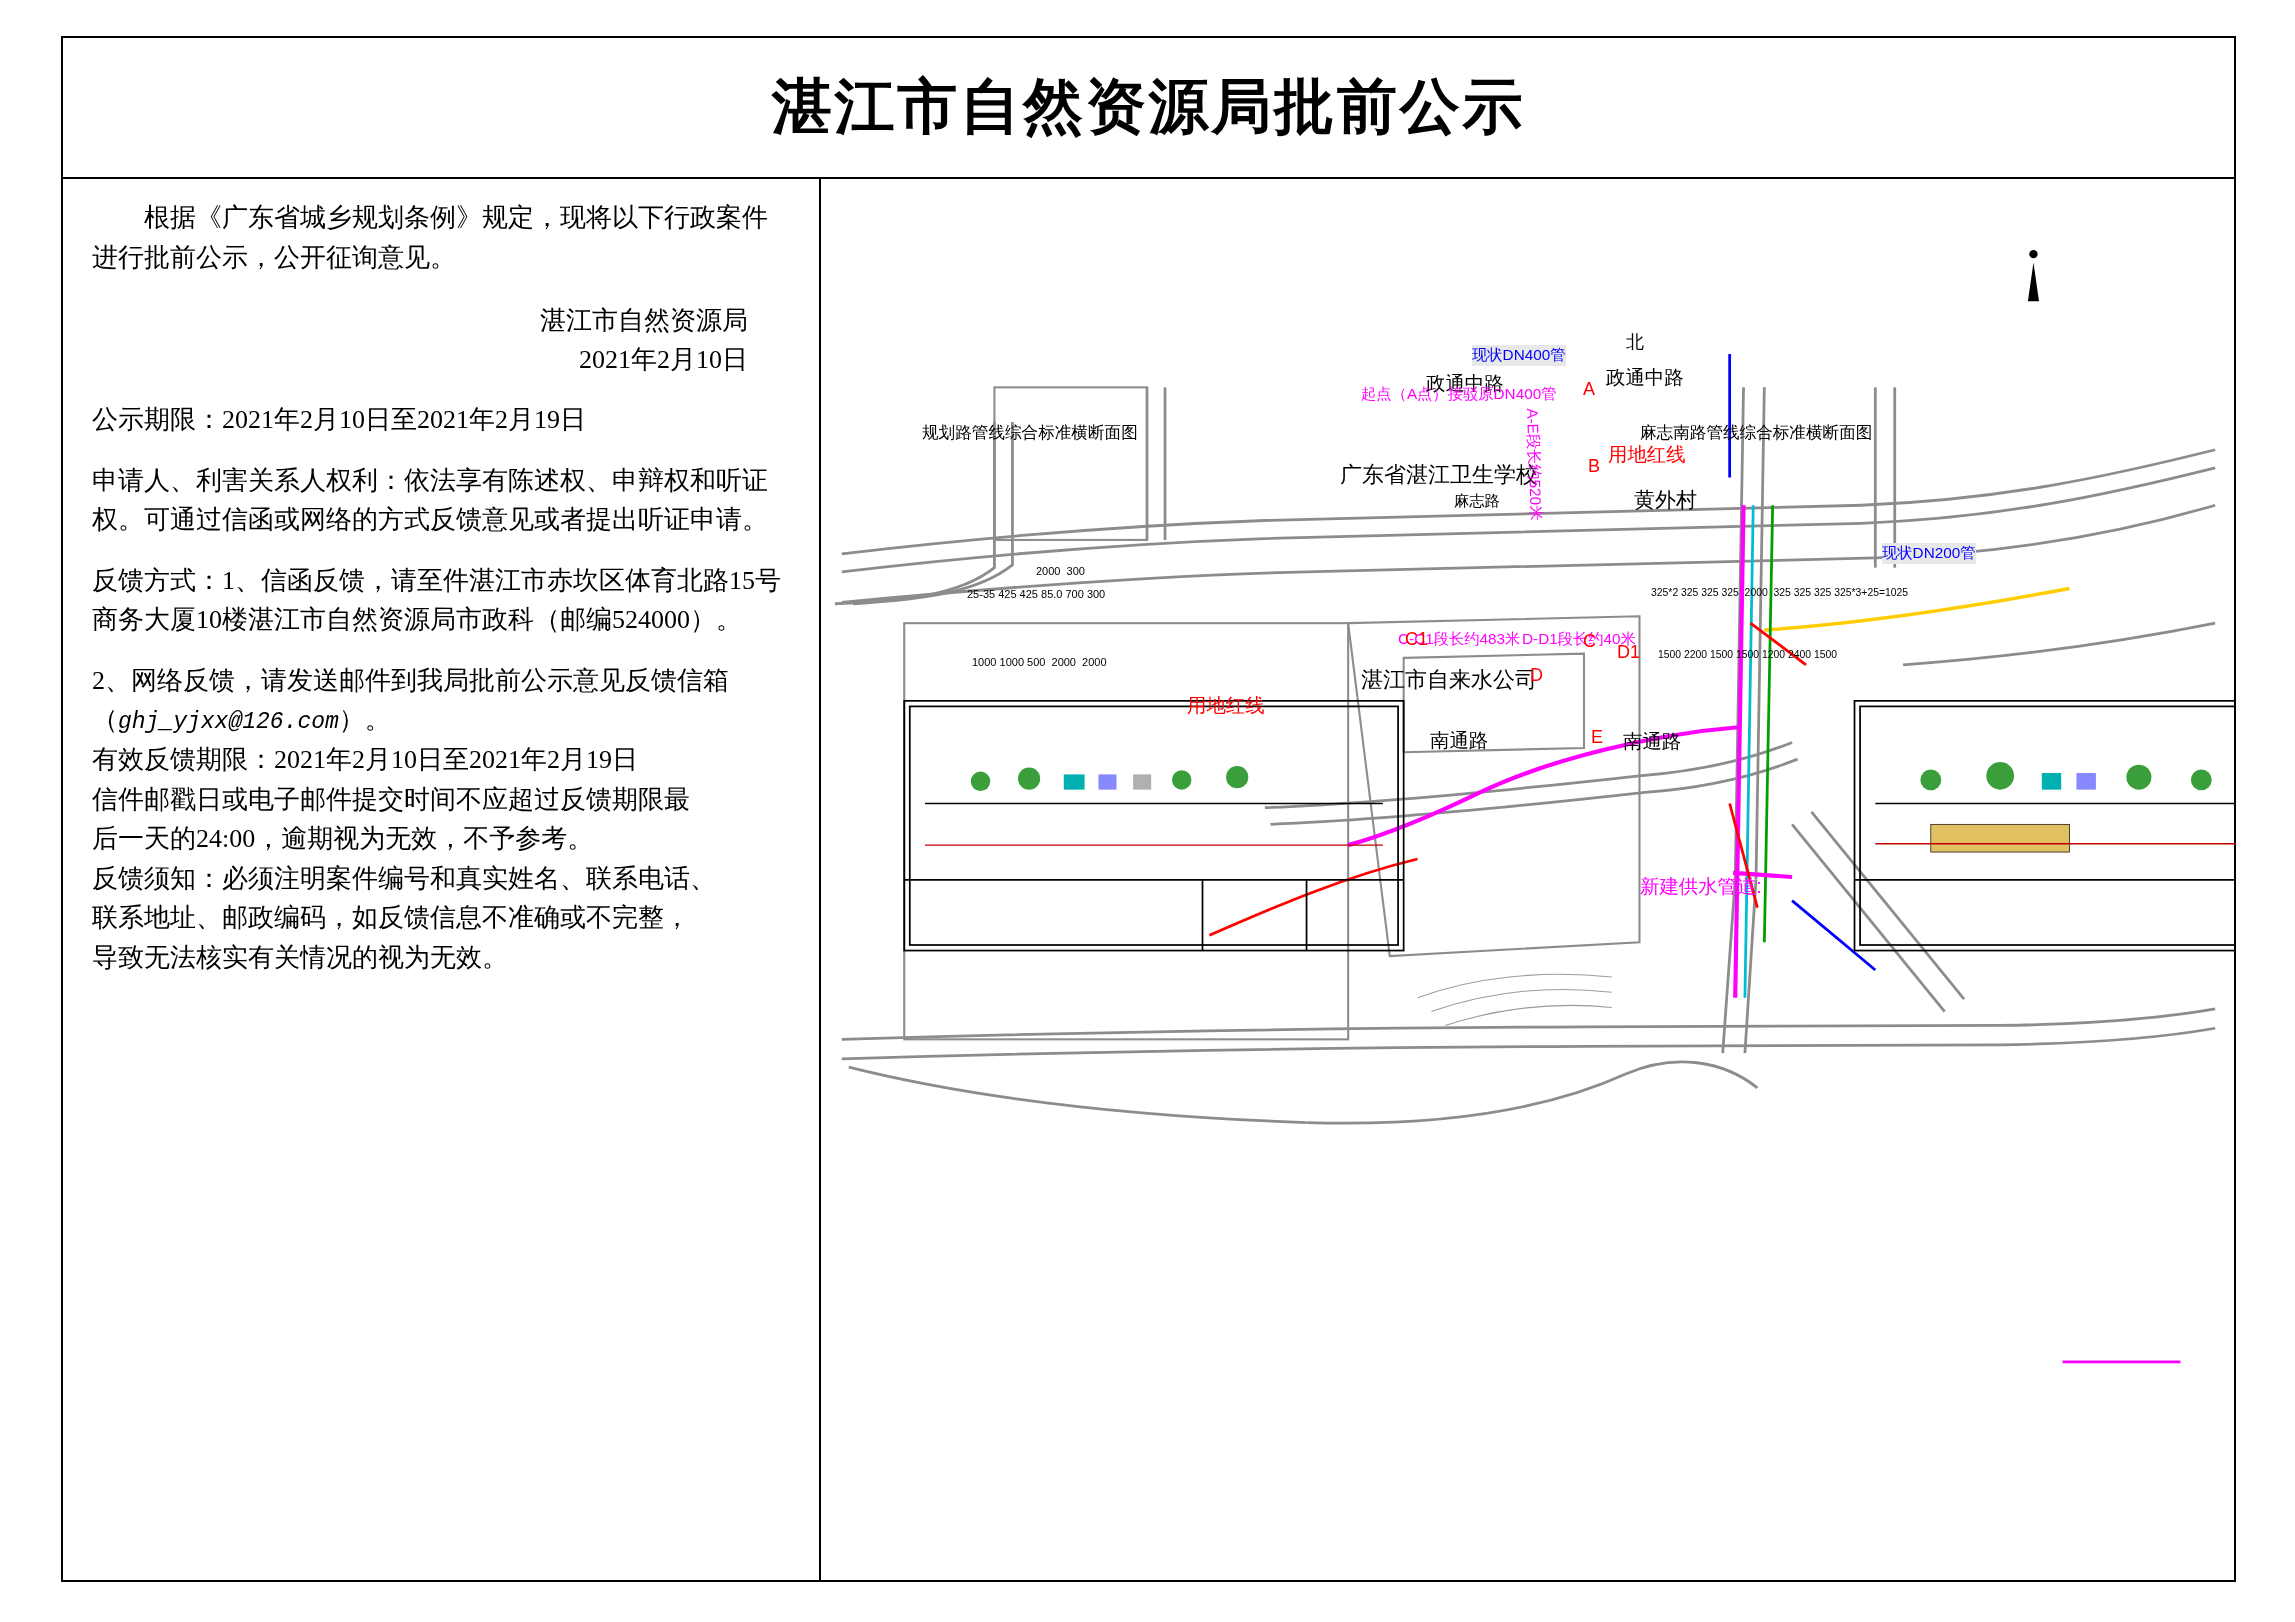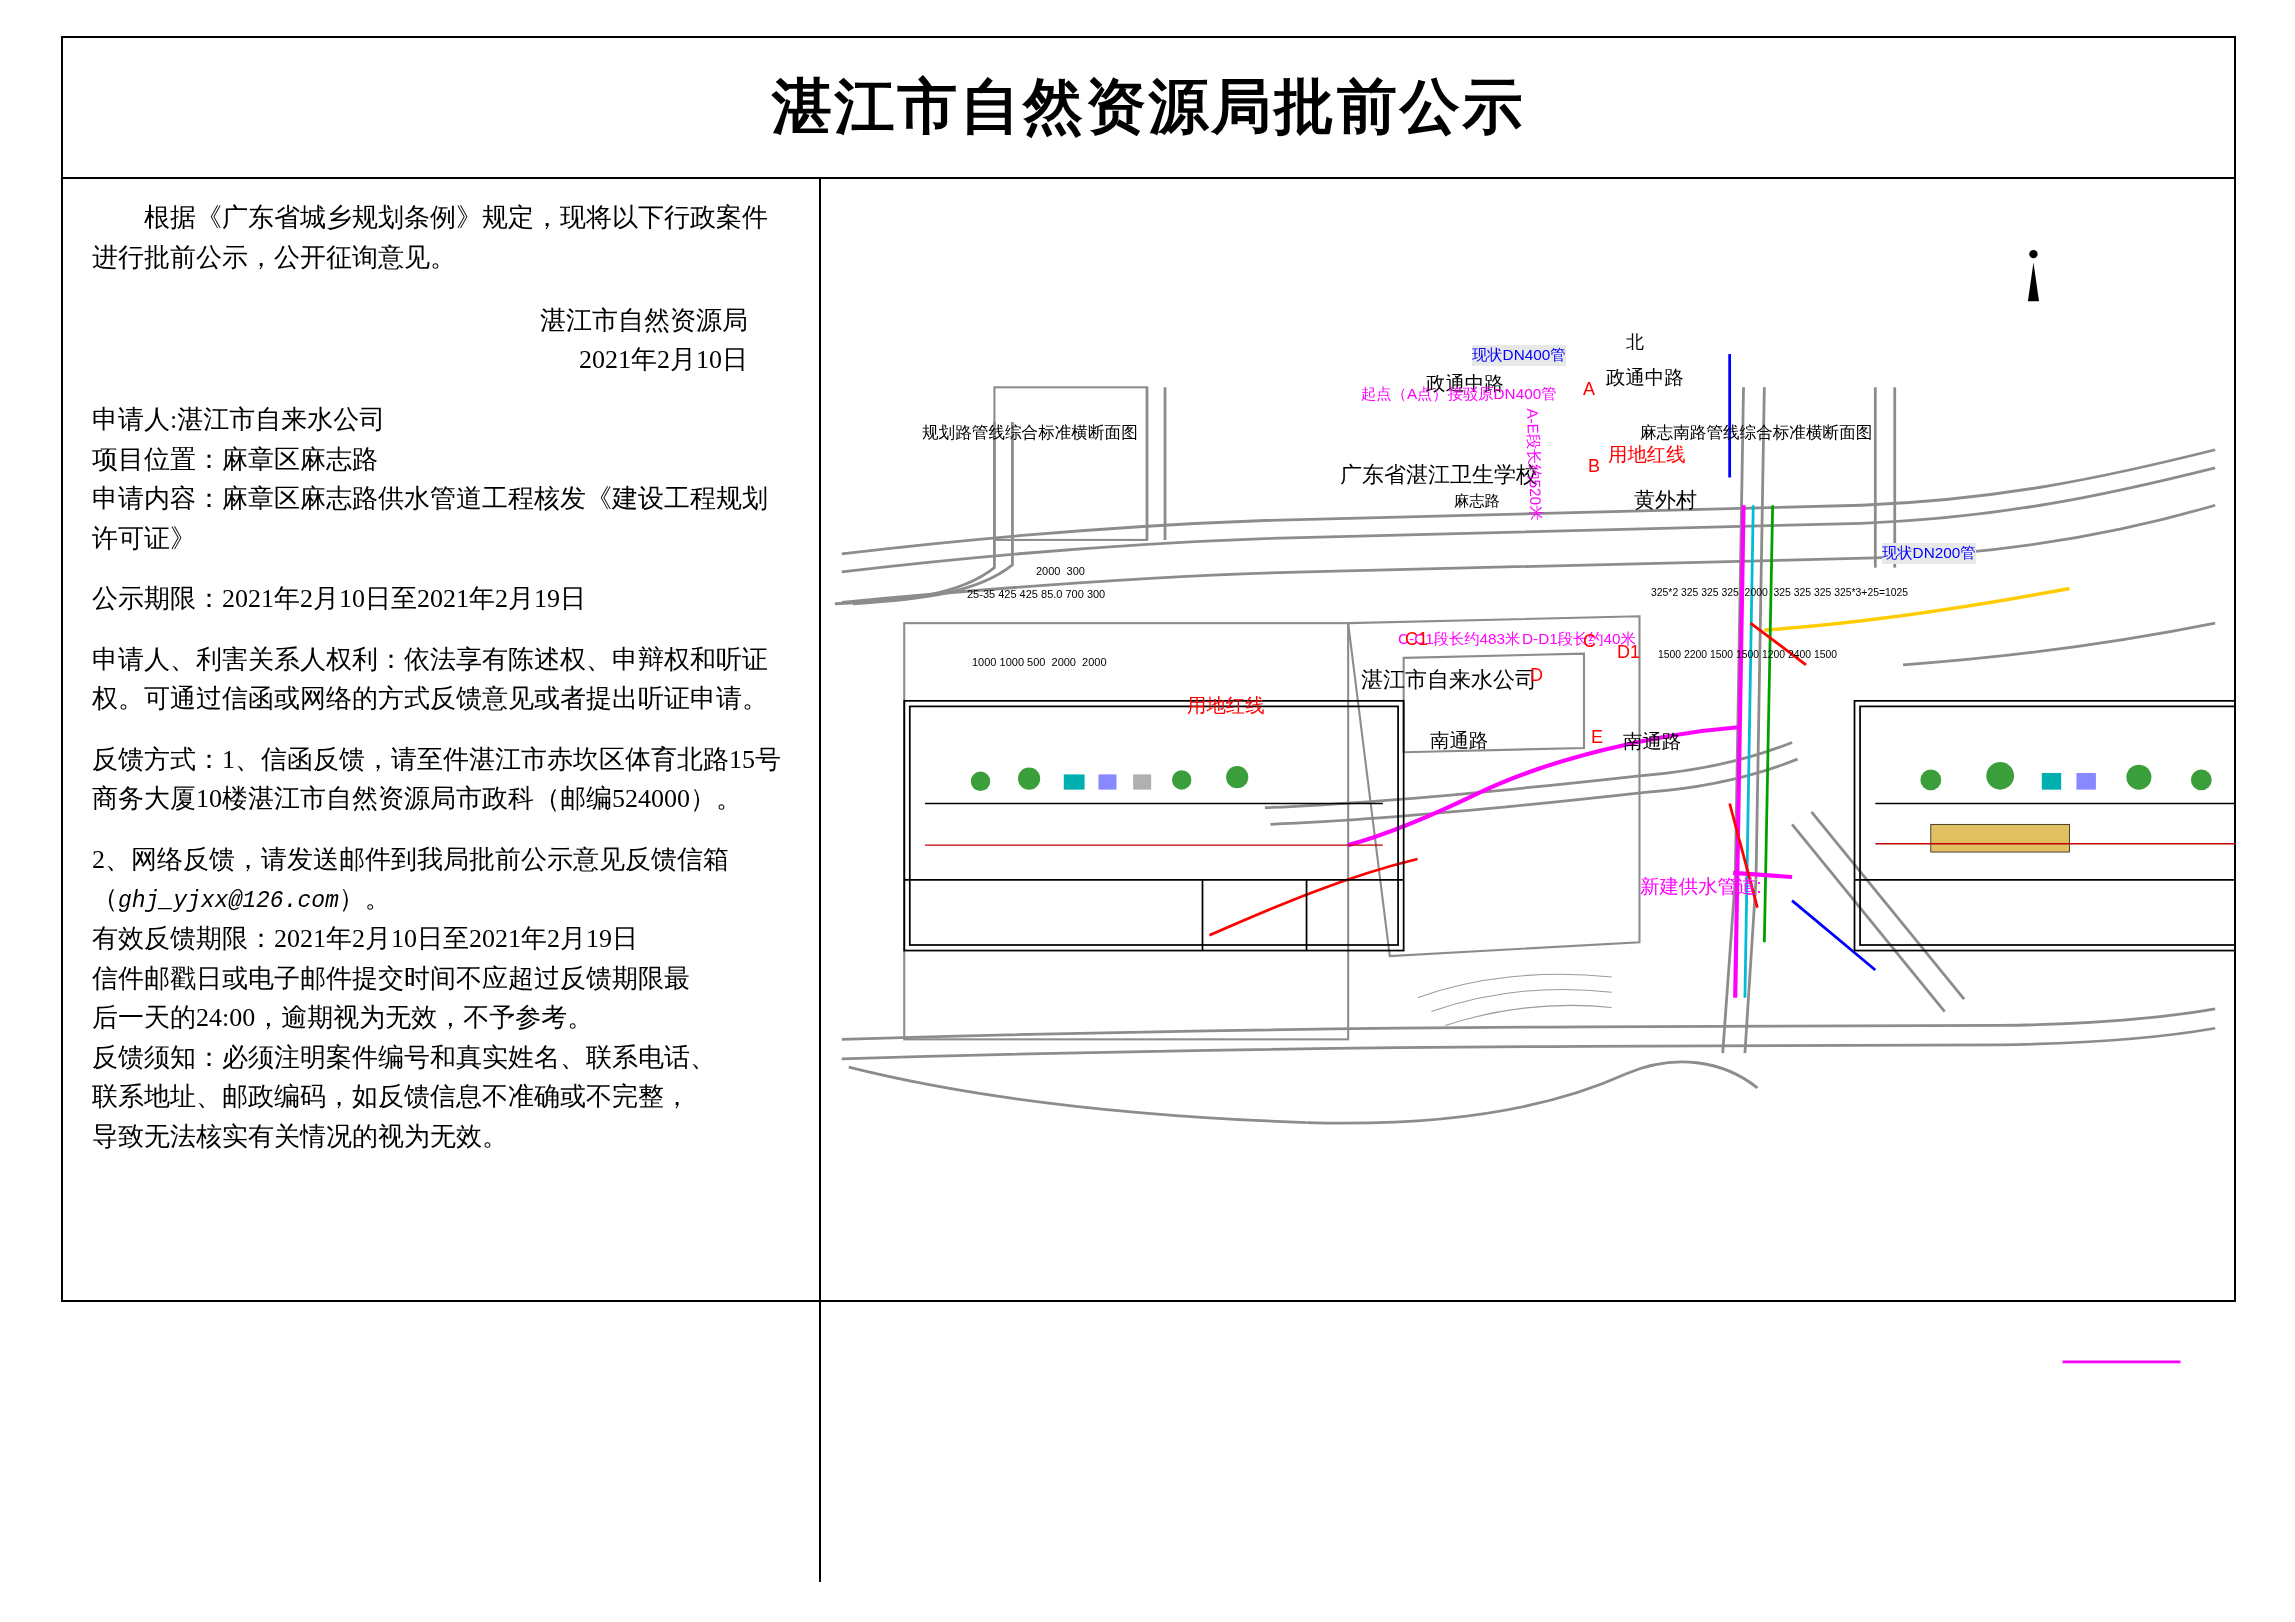--- a/index.html
+++ b/index.html
@@ -13,21 +13,21 @@
     font-family: "Liberation Serif", "DejaVu Serif", serif;
     color: #000;
     position: relative;
     overflow: hidden;
   }
   .page {
     position: absolute;
     left: 61px;
     top: 36px;
     width: 2175px;
-    height: 1266px;
+    height: 1546px;
     border: 2.1px solid #000;
     box-sizing: border-box;
   }
   .title {
     position: absolute;
     left: 0;
     top: 0;
     width: 100%;
     height: 139px;
     display: flex;
@@ -106,25 +106,20 @@
   <div class="vrule"></div>
 
   <div class="left-col">
     <p class="indent">根据《广东省城乡规划条例》规定，现将以下行政案件进行批前公示，公开征询意见。</p>
 
     <div class="sig">
       <div>湛江市自然资源局</div>
       <div>2021年2月10日</div>
     </div>
 
-    <div class="block">
-      <p>申请人:湛江市自来水公司</p>
-      <p>项目位置：麻章区麻志路</p>
-      <p>申请内容：麻章区麻志路供水管道工程核发《建设工程规划许可证》</p>
-    </div>
 
     <div class="block">
       <p>公示期限：2021年2月10日至2021年2月19日</p>
     </div>
 
     <div class="block">
       <p>申请人、利害关系人权利：依法享有陈述权、申辩权和听证权。可通过信函或网络的方式反馈意见或者提出听证申请。</p>
     </div>
 
     <div class="block">

